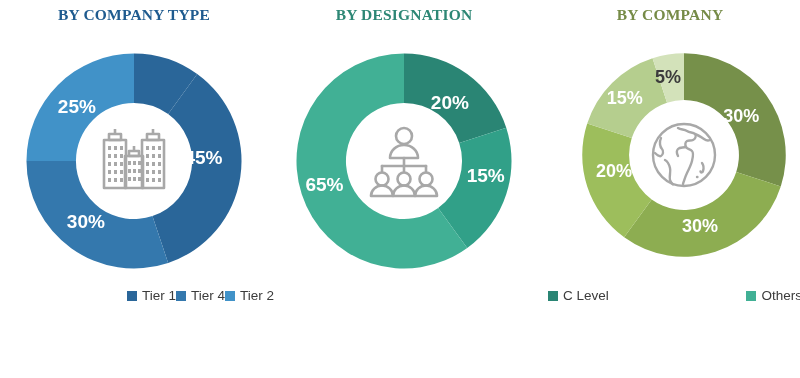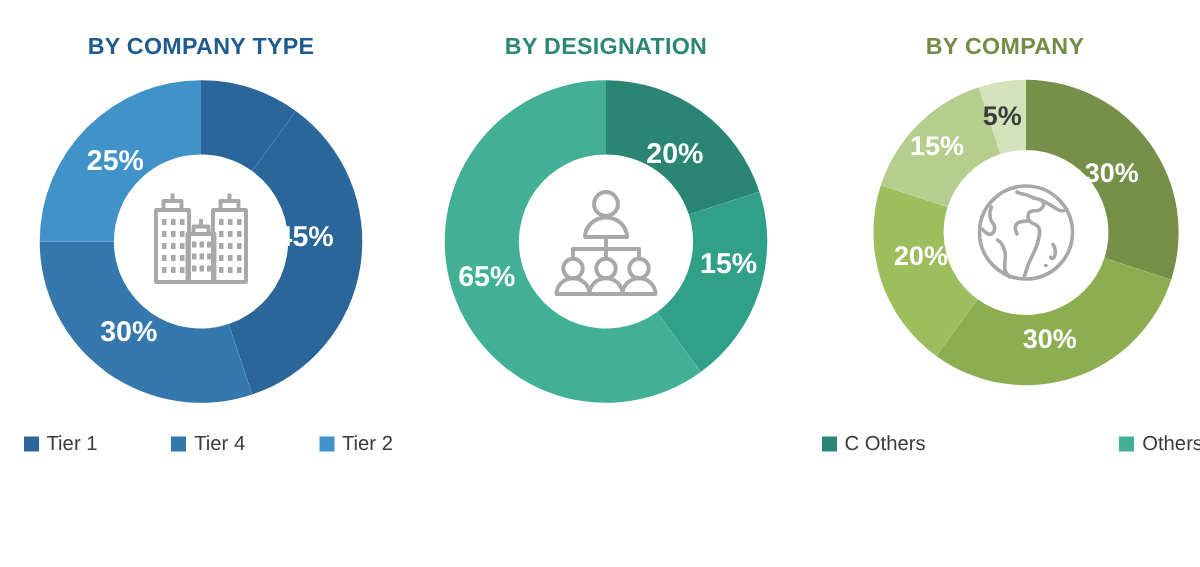--- a/index.html
+++ b/index.html
@@ -24,28 +24,29 @@
     position: absolute;
     top: 0;
     height: 378px;
   }
   #panel-company { left: 0px;   width: 268px; }
   #panel-design  { left: 268px; width: 272px; }
   #panel-region  { left: 540px; width: 260px; }
 
   .panel-title {
     position: absolute;
-    top: 23px;
+    top: 6px;
     left: 0;
     width: 100%;
     text-align: center;
     font-size: 15.5px;
     font-weight: bold;
     letter-spacing: 0.2px;
     white-space: nowrap;
+    font-family: Liberation Serif, serif;
   }
   #title-company { color: #1F5B8F; }
   #title-design  { color: #2D8775; }
   #title-region  { color: #768B47; }
 
   .donut-wrap {
     position: absolute;
   }
   #donut-company { left: 22px;  top: 49px; width: 224px; height: 224px; }
   #donut-design  { left: 24px;  top: 49px; width: 224px; height: 224px; }
@@ -88,22 +89,22 @@
     margin-right: 5px;
     flex: 0 0 auto;
   }
   .legend-label {
     font-size: 13.5px;
     color: #3b3b3b;
     line-height: 1;
   }
 
   #legend-company {
-    left: 16px; top: 289px; width: 246px;
-    justify-content: space-between;
+    left: 28px; top: 289px; width: 246px;
+    justify-content: flex-end;
   }
   #legend-design {
     left: 280px; top: 289px; width: 254px;
     justify-content: space-between;
   }
 </style>
 </head>
 <body>
 
 <div class="board">
@@ -248,21 +249,21 @@
             <circle cx="60" cy="55" r="6.5"></circle>
             <path d="M 49 72 a 11 10.5 0 0 1 22 0 z"></path>
           </g>
         </svg>
       </div>
     </div>
 
     <div class="legend" id="legend-design">
       <div class="legend-item">
         <span class="legend-swatch" style="background:#2A8574"></span>
-        <span class="legend-label">C Others</span>
+        <span class="legend-label">C Level</span>
       </div>
       <div class="legend-item">
         <span class="legend-swatch" style="background:#41B095"></span>
         <span class="legend-label">Others</span>
       </div>
     </div>
   </div>
 
   <div class="panel" id="panel-region">
 

